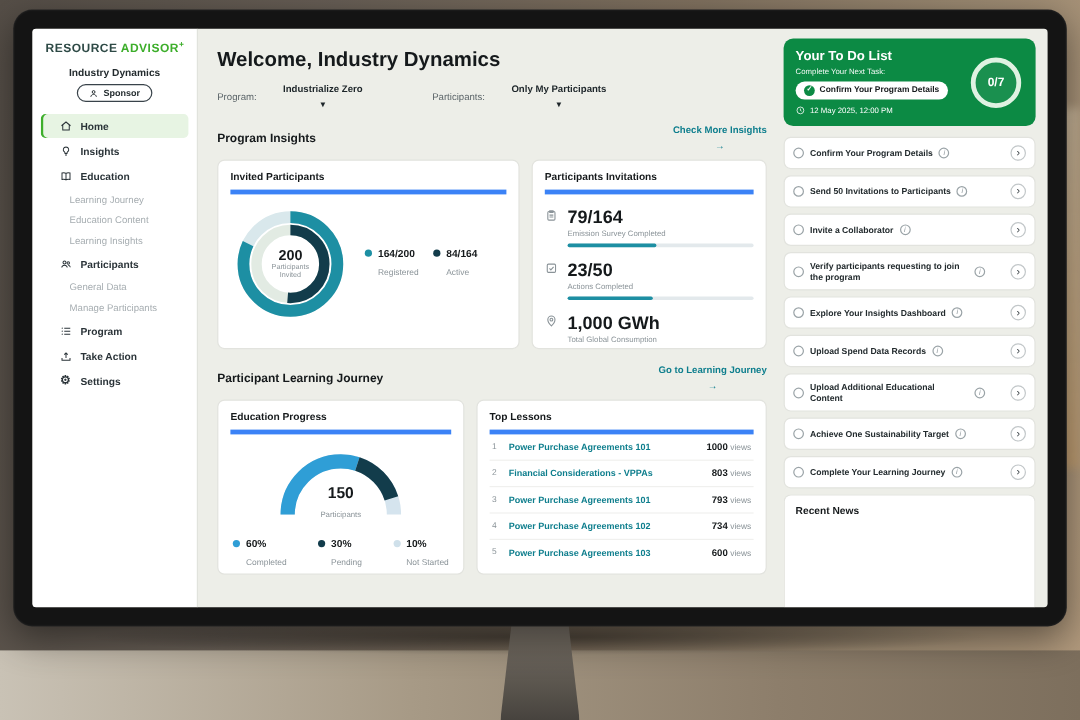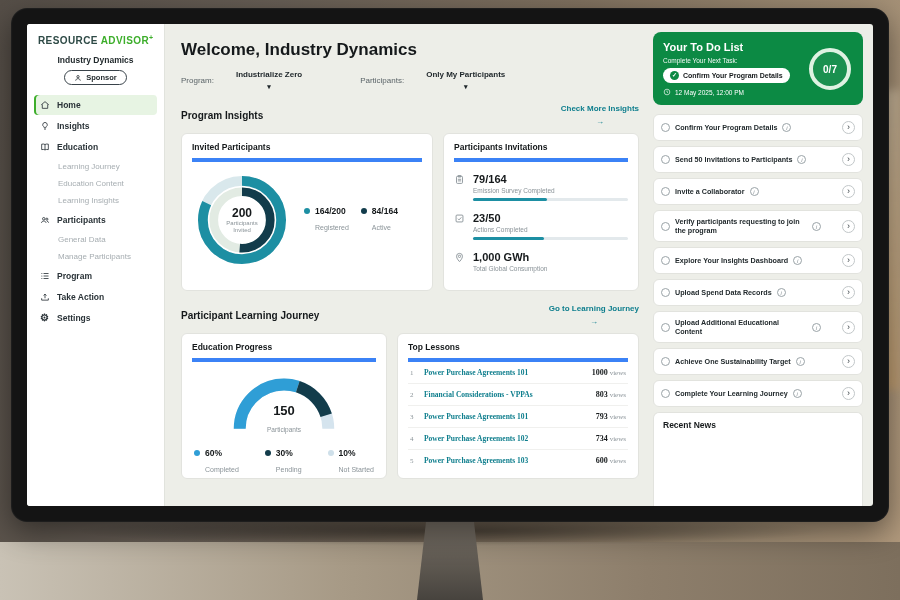--- a/index.html
+++ b/index.html
@@ -23,21 +23,21 @@
 
   
   .sidebar { width:138px; background:#ffffff; border-right:1px solid #e1e3dd; padding:10px 7px 8px; flex-shrink:0; }
   .logo { font-size:10px; font-weight:bold; letter-spacing:.4px; text-align:left; padding-left:4px; }
   .logo .p1 { color:#2e4a46; } .logo .p2 { color:#3dae2b; } .logo .plus { color:#3dae2b; font-size:7px; vertical-align:super; }
   .account { text-align:center; margin-top:9px; font-size:8.5px; font-weight:bold; color:#232b2e; }
   .sponsor { display:flex; align-items:center; gap:4px; width:max-content; margin:5px auto 0;
     border:1px solid #39434a; border-radius:9px; padding:2px 9px; font-size:7.5px; font-weight:bold; color:#232b2e; }
   .sponsor svg { width:8px; height:8px; }
   .nav { margin-top:10px; }
-  .nav-item { display:flex; align-items:center; gap:7px; padding:5px 6px; margin:1px 0;
+  .nav-item { display:flex; align-items:center; gap:7px; padding:5px 16px; margin:1px 0;
     font-size:8.5px; font-weight:bold; color:#2a3338; border-radius:4px; cursor:pointer; }
   .nav-item.active { background:#e7f4e3; box-shadow:inset 2px 0 0 #3dae2b; }
   .nav-item svg { width:10px; height:10px; flex-shrink:0; }
   .nav-item .gear { font-size:10px; line-height:10px; width:10px; }
   .nav-sub { padding:4px 6px 4px 24px; font-size:8px; color:#a6adb1; cursor:pointer; }
 
   
   .main { flex:1; min-width:0; padding:10px 12px 8px 16px; }
   h1 { font-size:17px; font-weight:bold; color:#15191b; margin:6px 0 10px; }
   .filters { display:flex; align-items:center; gap:22px; font-size:8px; color:#5b6468; }
@@ -65,33 +65,33 @@
   .legend-v { display:flex; gap:12px; }
   .litem { display:flex; gap:5px; align-items:flex-start; }
   .dot { width:6px; height:6px; border-radius:50%; margin-top:2px; flex-shrink:0; }
   .dot.teal{background:#1d8fa3} .dot.navy{background:#123c4b} .dot.blue{background:#2f9ed6} .dot.light{background:#cfe0ea}
   .litem b { font-size:8.5px; color:#15191b; display:block; }
   .litem span { font-size:7px; color:#8a9398; }
 
   .stat { display:flex; gap:8px; margin-top:11px; }
   .stat svg { width:11px; height:11px; margin-top:1px; flex-shrink:0; }
   .stat-main { flex:1; }
-  .stat-main b { font-size:11px; color:#15191b; display:block; }
+  .stat-main b { font-size:15px; color:#15191b; display:block; }
   .stat-main .slabel { font-size:6.5px; color:#8a9398; display:block; margin-top:2px; }
   .bar { height:3px; background:#e3e9ec; border-radius:2px; margin-top:4px; }
   .bar i { display:block; height:3px; background:#1d8fa3; border-radius:2px; }
 
   .gauge-wrap { position:relative; width:108px; height:62px; margin:12px auto 0; }
   .gauge-wrap svg { width:108px; height:62px; }
   .gauge-center { position:absolute; left:0; right:0; bottom:0; text-align:center; }
   .gauge-center b { font-size:13px; color:#15191b; display:block; }
   .gauge-center span { font-size:6.5px; color:#8a9398; }
   .legend-h { display:flex; justify-content:space-between; margin-top:12px; padding:0 2px; }
 
-  .lesson { display:flex; align-items:center; gap:6px; padding:6px 2px; border-bottom:1px solid #f0f0ee;font-family:Liberation Serif, serif; }
+  .lesson { display:flex; align-items:center; gap:6px; padding:6px 2px; border-bottom:1px solid #f0f0ee; }
   .lesson:last-child { border-bottom:none; }
   .lesson .rank { font-size:7px; color:#8a9398; width:8px; }
   .lesson a { font-size:7.5px; font-weight:bold; color:#0e7e8d; text-decoration:none; cursor:pointer; flex:1; }
   .lesson .views { font-size:8px; font-weight:bold; color:#15191b; }
   .lesson .vw { font-size:7px; color:#8a9398; font-weight:normal; margin-left:2px; }
 
   
   .todo { width:222px; flex-shrink:0; padding:8px 10px 0 2px; display:flex; flex-direction:column; }
   .hero { position:relative; background:#0c8a44; border-radius:8px; padding:9px 10px; color:#fff; }
   .hero h3 { font-size:11px; font-weight:bold; }

